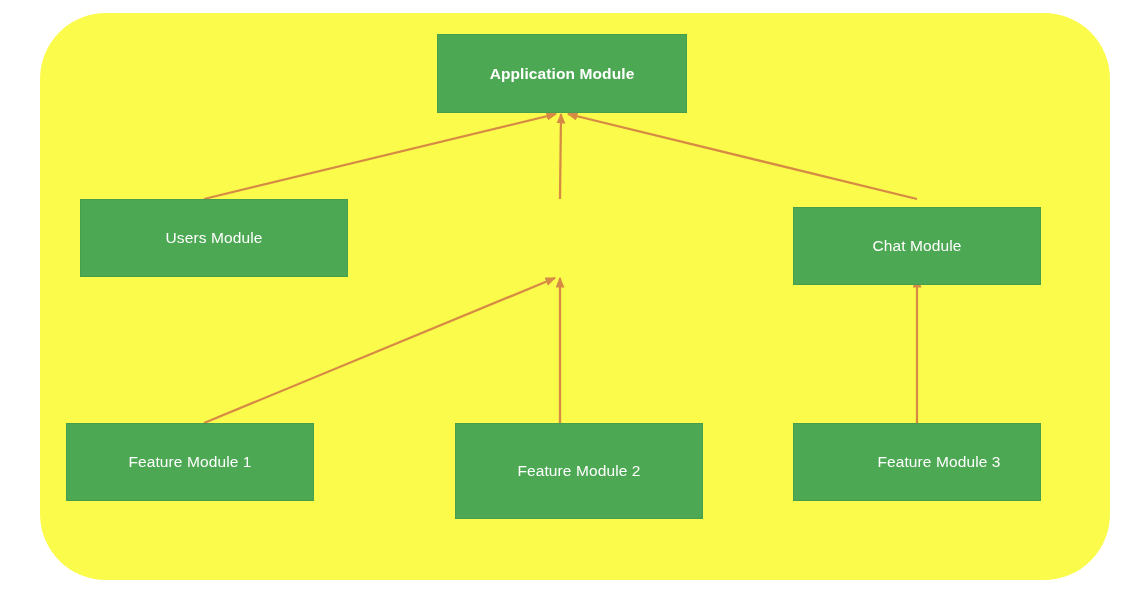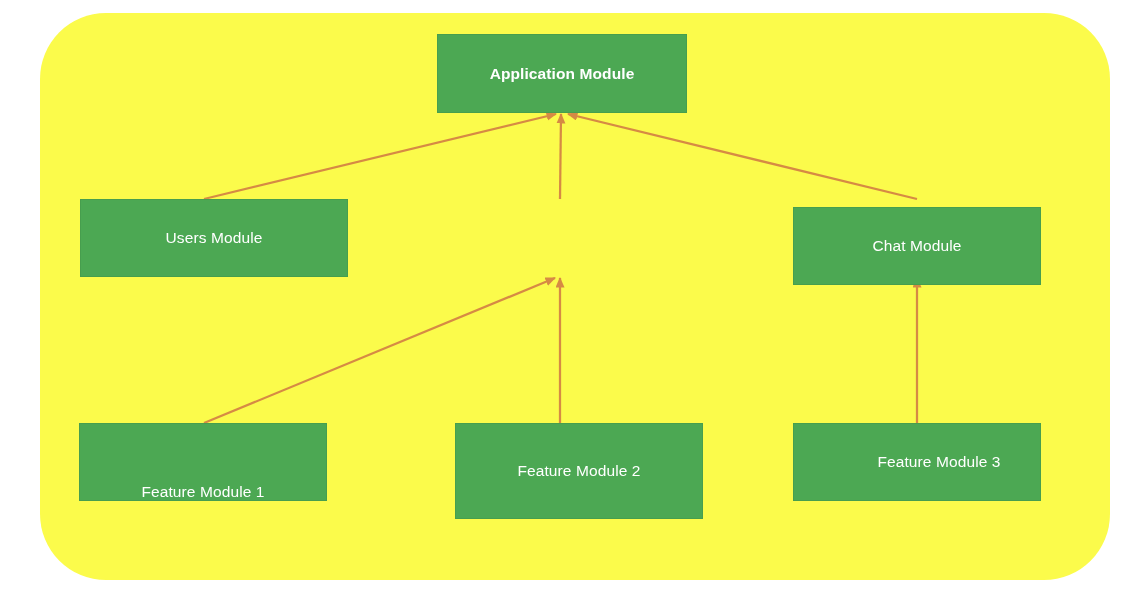--- a/index.html
+++ b/index.html
@@ -84,21 +84,21 @@
   <div class="nodes" id="nodes-layer">
       <div class="node" style="left: 437px; top: 34px; width: 250px; height: 79px; font-weight: bold;">
     <span class="node-label">Application Module</span>
   </div>
       <div class="node" style="left: 80px; top: 199px; width: 268px; height: 78px;">
     <span class="node-label">Users Module</span>
   </div>
       <div class="node" style="left: 793px; top: 207px; width: 248px; height: 78px;">
     <span class="node-label">Chat Module</span>
   </div>
-      <div class="node" style="left: 79px; top: 423px; width: 248px; height: 78px; align-items: flex-end;">
+      <div class="node" style="left: 66px; top: 423px; width: 248px; height: 78px;">
     <span class="node-label">Feature Module 1</span>
   </div>
       <div class="node" style="left: 436px; top: 423px; width: 248px; height: 96px; margin-left: 19px;">
     <span class="node-label">Feature Module 2</span>
   </div>
       <div class="node" style="left: 793px; top: 423px; width: 248px; height: 78px; padding-left: 44px;">
     <span class="node-label">Feature Module 3</span>
   </div>
     </div>
 </div>

